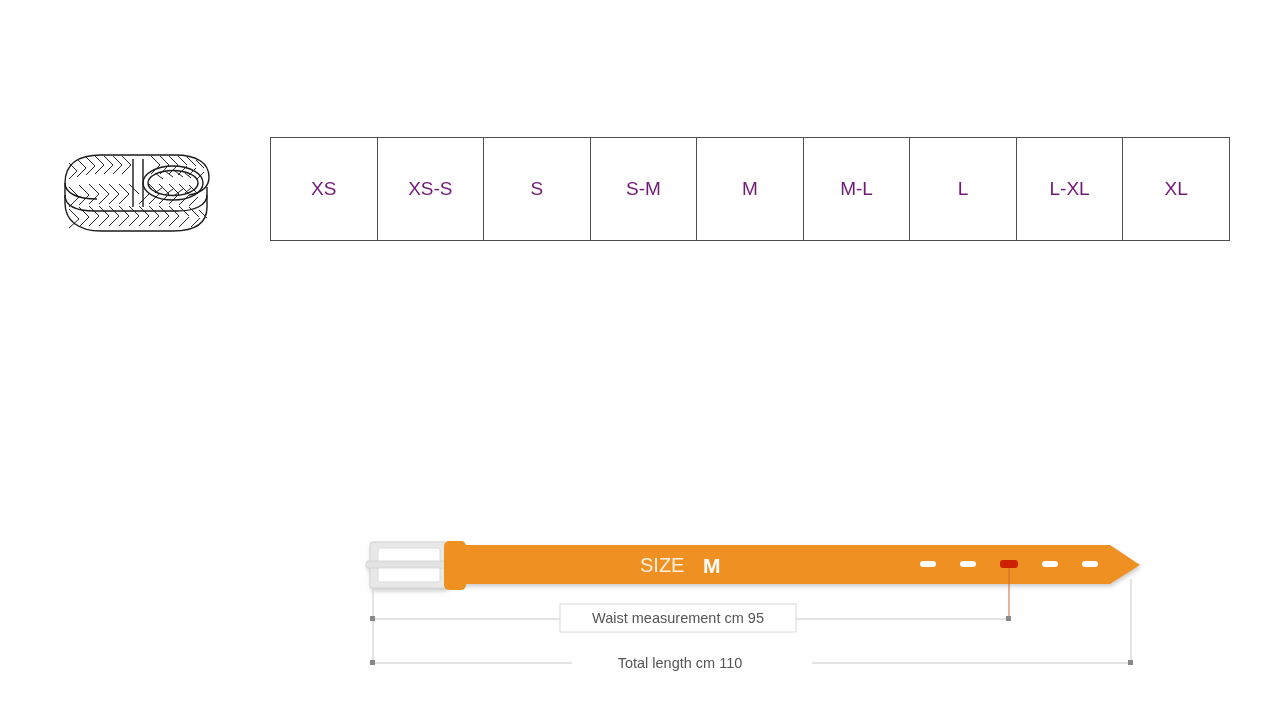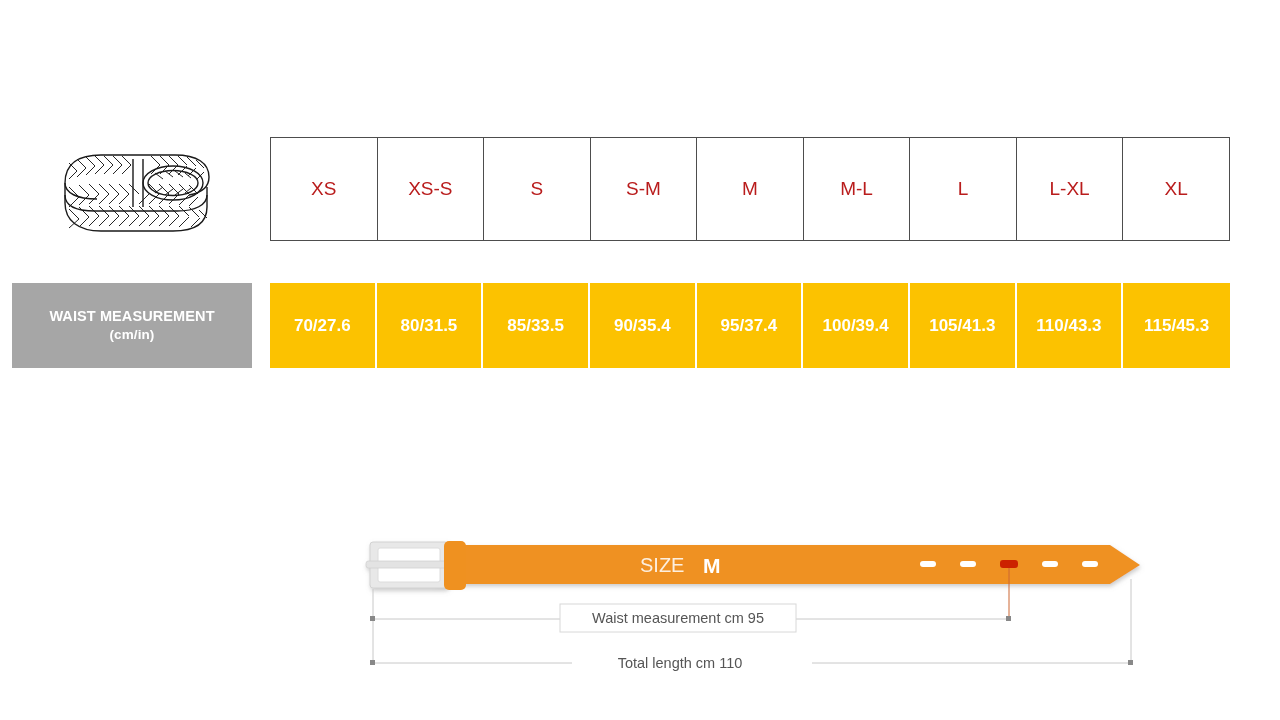--- a/index.html
+++ b/index.html
@@ -37,21 +37,21 @@
     width: 960px;
     height: 104px;
     border-collapse: collapse;
     table-layout: fixed;
   }
   .size-header-table td {
     border: 1.5px solid #4d4d4d;
     text-align: center;
     vertical-align: middle;
     font-size: 19px;
-    color: #b91c1c;
+    color: #701a75;
     font-weight: 400;
     padding: 0;
     margin-left: 40px;
   }
 
   
   .meas-block {
     position: absolute;
     left: 12px;
     top: 283px;
@@ -186,36 +186,20 @@
         <td>L</td>
         <td>L-XL</td>
         <td>XL</td>
       </tr>
     </tbody>
   </table>
 
   <div class="meas-block">
     <table class="meas-table">
       <tbody>
-        <tr class="row-waist">
-          <td class="label-cell label-waist">
-            <span>WAIST MEASUREMENT</span>
-            <span class="unit">(cm/in)</span>
-          </td>
-          <td class="gap-cell"></td>
-          <td class="val-waist">70/27.6</td>
-          <td class="val-waist">80/31.5</td>
-          <td class="val-waist">85/33.5</td>
-          <td class="val-waist">90/35.4</td>
-          <td class="val-waist">95/37.4</td>
-          <td class="val-waist">100/39.4</td>
-          <td class="val-waist">105/41.3</td>
-          <td class="val-waist">110/43.3</td>
-          <td class="val-waist last">115/45.3</td>
-        </tr>
         <tr class="spacer-row">
           <td></td>
             <td></td>
           <td colspan="9"></td>
         </tr>
       </tbody>
     </table>
   </div>
 
   <div class="belt-diagram">

